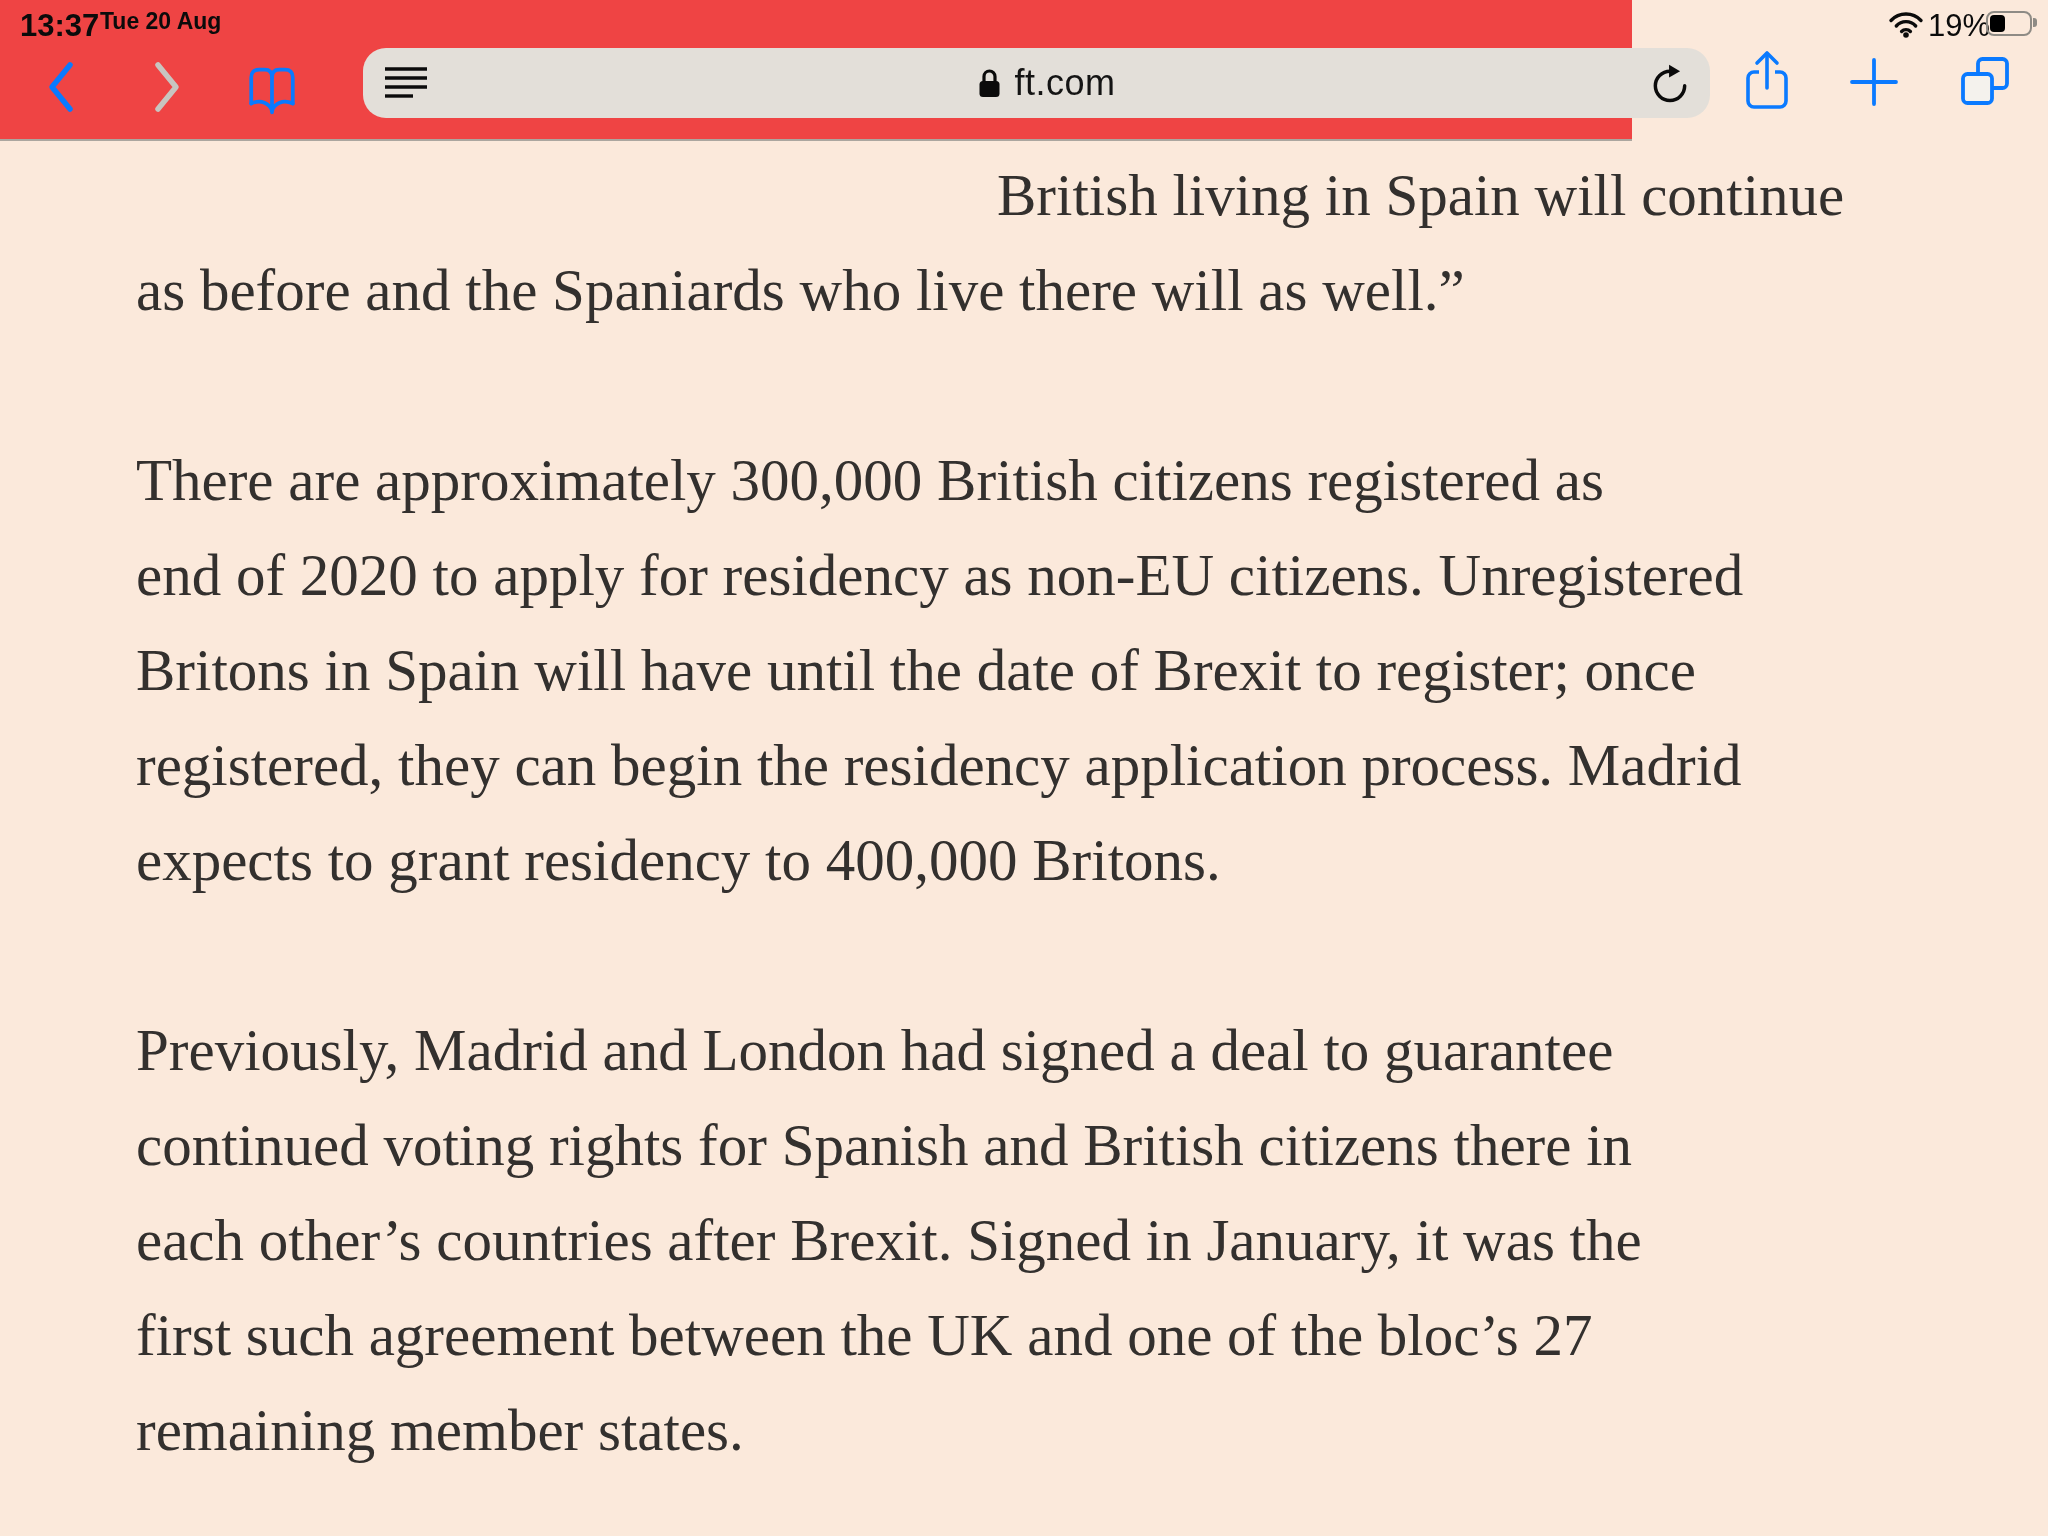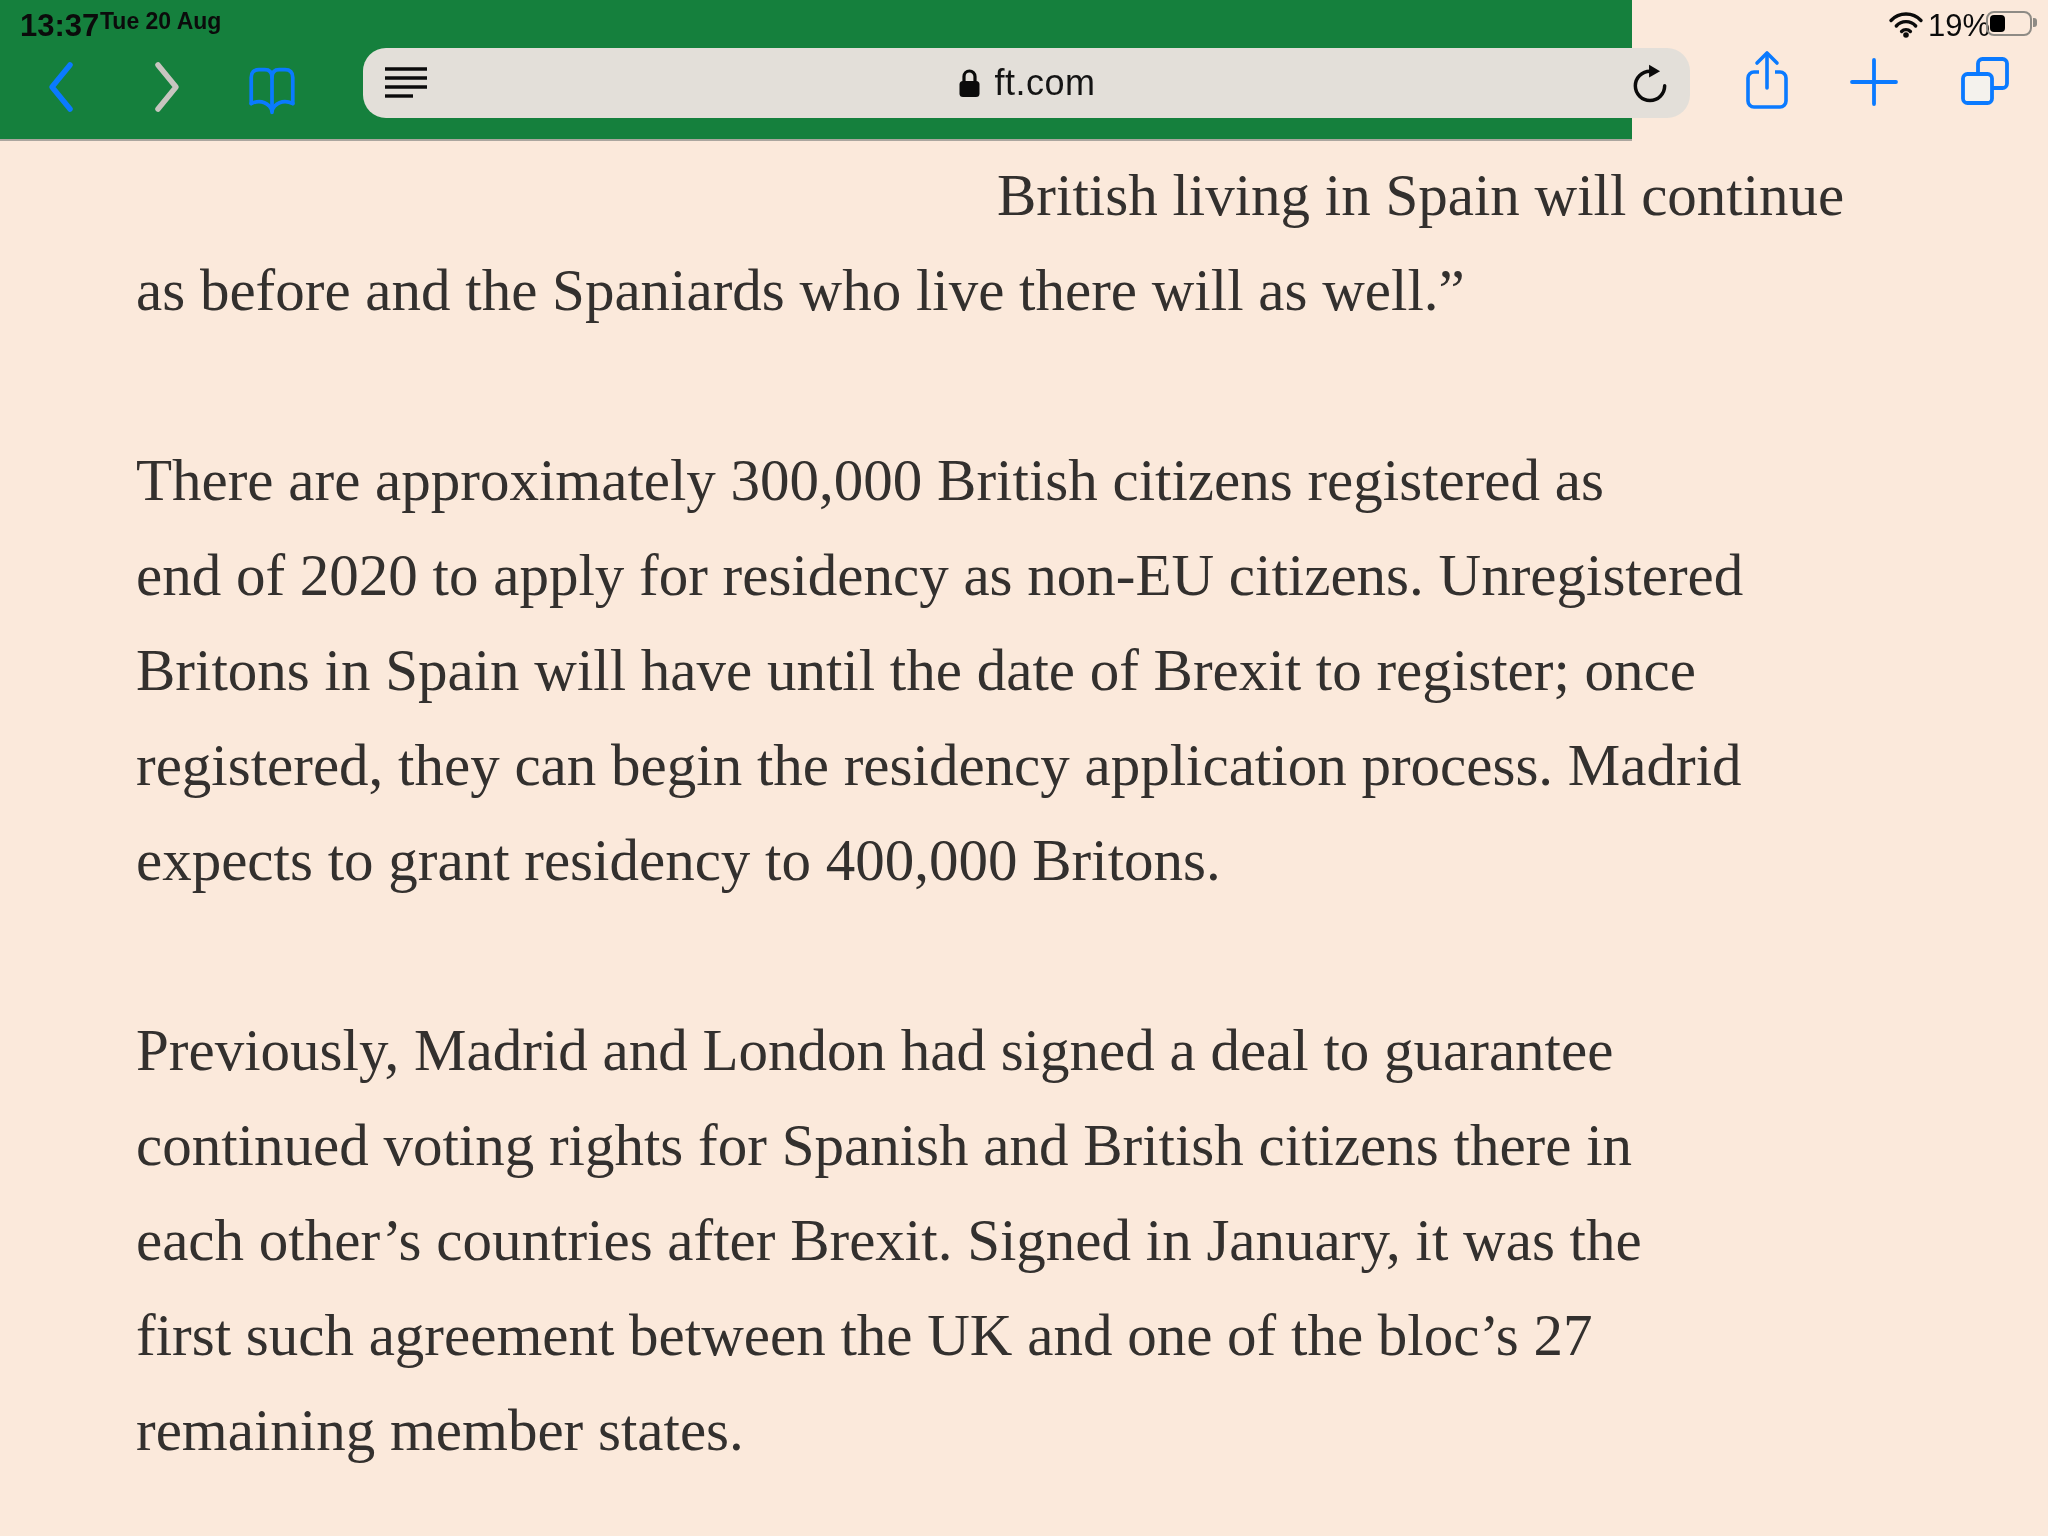--- a/index.html
+++ b/index.html
@@ -4,38 +4,38 @@
 <style>
   html,body{margin:0;padding:0;}
   body{
     width:2048px;height:1536px;overflow:hidden;position:relative;
     background:#FBE9DB;
     font-family:"Liberation Sans", sans-serif;
   }
   
   .chrome{
     position:absolute;top:0;left:0;width:1632px;height:139px;
-    background:#15803d;border-bottom:2px solid #ABA69F;z-index:5;
+    background:#ef4444;border-bottom:2px solid #ABA69F;z-index:5;
   }
   .statusbar{position:absolute;top:8px;left:0;width:100%;height:32px;}
   .st-time{position:absolute;left:20px;top:0;font-size:31px;font-weight:700;color:#0b0b0b;}
   .st-date{position:absolute;left:100px;top:0;font-size:23px;font-weight:700;color:#0b0b0b;}
   .st-wifi{position:absolute;left:1888px;top:3px;}
   .st-batt-pct{position:absolute;left:1928px;top:0;font-size:31px;font-weight:400;color:#0b0b0b;}
   .battery{position:absolute;left:1986px;top:3px;width:42px;height:21px;
     border:2.5px solid #8E8B85;border-radius:8px;}
   .battery::after{content:"";position:absolute;right:-7px;top:5px;width:4px;height:9px;
     background:#8E8B85;border-radius:0 3px 3px 0;}
   .battery-fill{position:absolute;left:2px;top:2px;height:17px;width:15px;background:#000;border-radius:4px;}
   
   .tb-btn{position:absolute;background:none;border:none;padding:0;margin:0;cursor:pointer;}
   .urlfield{
     position:absolute;left:363px;top:48px;width:1327px;height:70px;
     background:#E3DFD9;border-radius:23px;
-    display:flex;align-items:center;justify-content:center;
+    display:flex;align-items:center;justify-content:center;padding-left:20px;
   }
   .url-center{display:flex;align-items:center;gap:12px;}
   .url-text{font-size:36px;color:#141414;letter-spacing:.5px;}
   .reader-btn{position:absolute;left:20px;top:17px;}
   .refresh-btn{position:absolute;right:18px;top:14px;}
   svg{display:block;}
   
   .page-content{position:absolute;top:141px;left:0;width:2048px;height:1395px;overflow:hidden;}
   .article{
     padding:7px 50px 0 136px;

